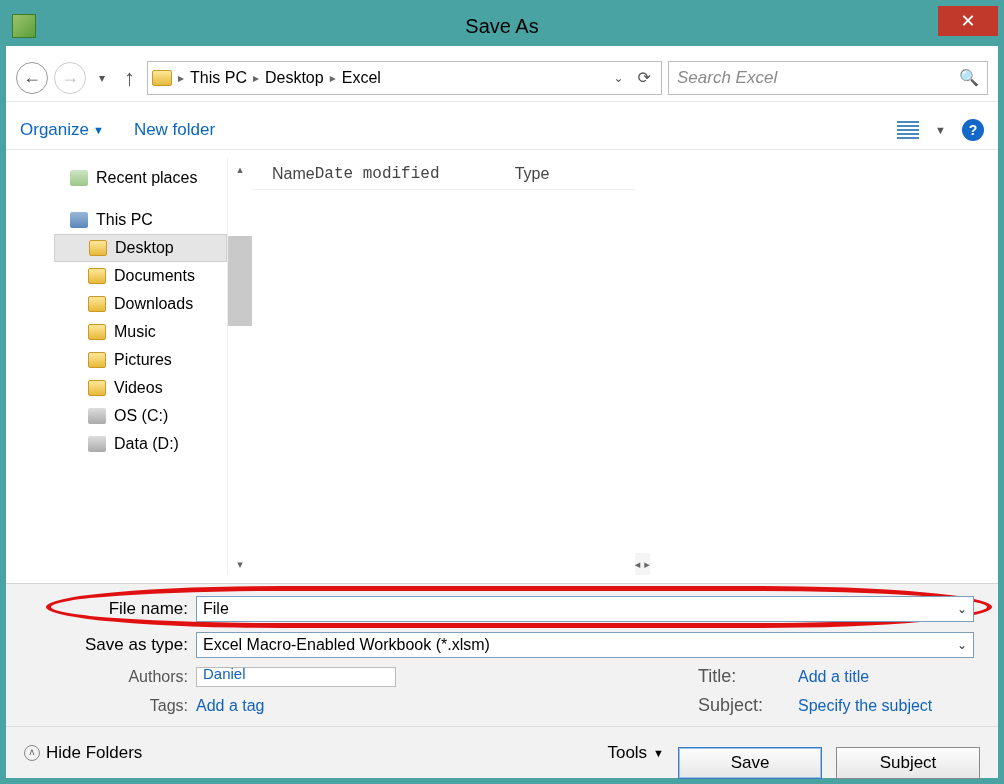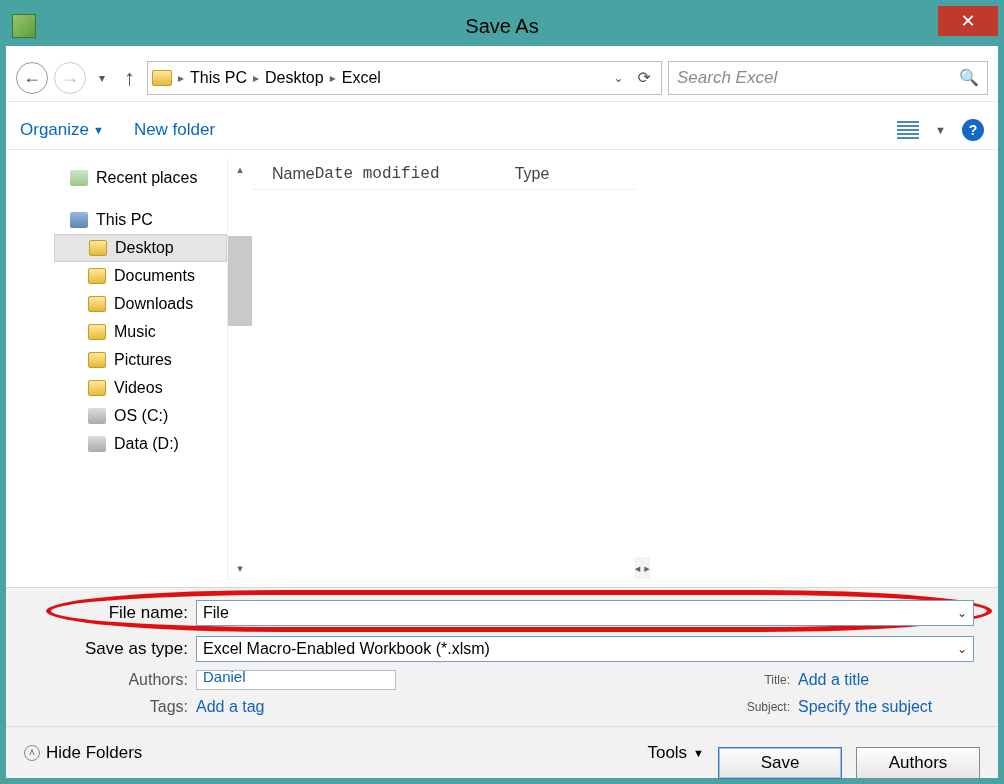--- a/index.html
+++ b/index.html
@@ -257,21 +257,21 @@
     align-items: center;
     margin-bottom: 10px;
   }
   .meta-label { text-align: right; color: #555; font-size: 16px; padding-right: 8px; }
   .meta-input {
     height: 20px; border: 1px solid #bbb; background: #fff;
     padding: 4px 6px; font-size: 15px; color: #1262ba;
     display: flex; align-items: flex-end;
   }
   .meta-link { color: #1262ba; cursor: pointer; font-size: 16px; }
-  .meta-label2 { text-align: right; color: #555; font-size: 12px; padding-right: 8px; }
+  .meta-label2 { text-align: left; color: #555; font-size: 18px; padding-right: 8px; }
 
   .thumb-row {
     margin-left: 216px;
     display: flex; align-items: center; gap: 8px;
     margin-bottom: 14px;
   }
   .checkbox {
     width: 18px; height: 18px; border: 1px solid #666; background: #fff;
     display: inline-block;
   }
@@ -287,21 +287,21 @@
     display: flex; align-items: center; gap: 6px;
     color: #000; font-size: 17px; cursor: pointer;
   }
   .expand-chevron {
     width: 16px; height: 16px; border: 1px solid #888; border-radius: 50%;
     display: flex; align-items: center; justify-content: center; font-size: 10px; color: #555;
   }
   .footer-right { margin-left: auto; display: flex; align-items: center; gap: 14px; }
   .tools-link { font-size: 17px; display: flex; align-items: center; gap: 6px; cursor: pointer; }
   .btn {
-    width: 124px; height: 32px;
+    width: 144px; height: 32px;
     border: 1px solid #8a8a8a;
     background: linear-gradient(#fdfdfd,#e7e7e7);
     font-size: 17px;
     cursor: pointer;
     margin-top: 20px;
   }
   .btn.default { border: 1px solid #3b7bbf; box-shadow: inset 0 0 0 1px #9cc0e6; }
 </style>
 </head>
 <body>
@@ -469,19 +469,19 @@
       <div class="hide-folders">
         <span class="expand-chevron">˄</span>
         <span>Hide Folders</span>
       </div>
       <div class="footer-right">
         <span class="tools-link">
           <span>Tools</span>
           <span style="font-size:11px;">▼</span>
         </span>
         <button class="btn default">Save</button>
-        <button class="btn">Authors</button>
+        <button class="btn">Subject</button>
       </div>
     </div>
 
   </div>
 
 </div>
 
 </body></html>

